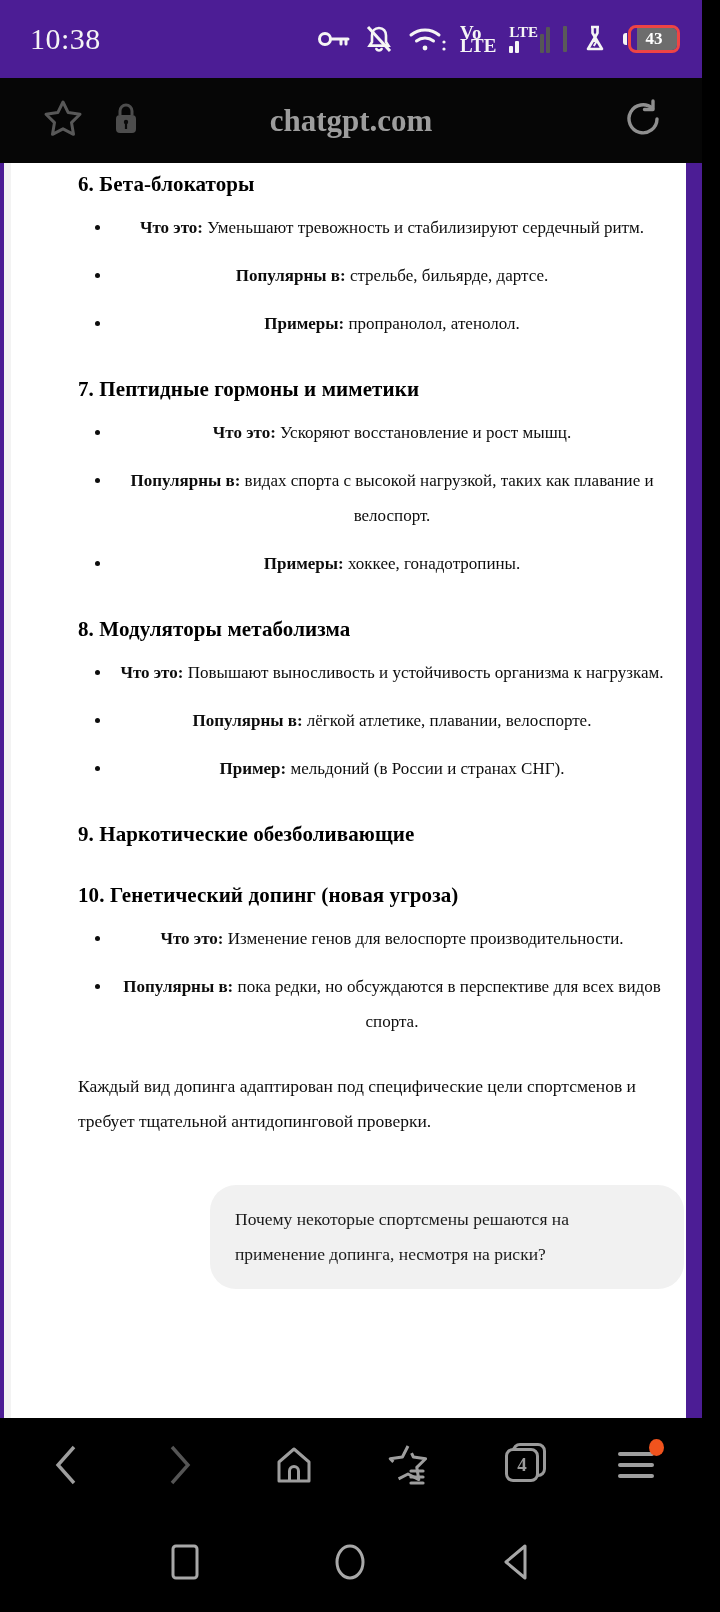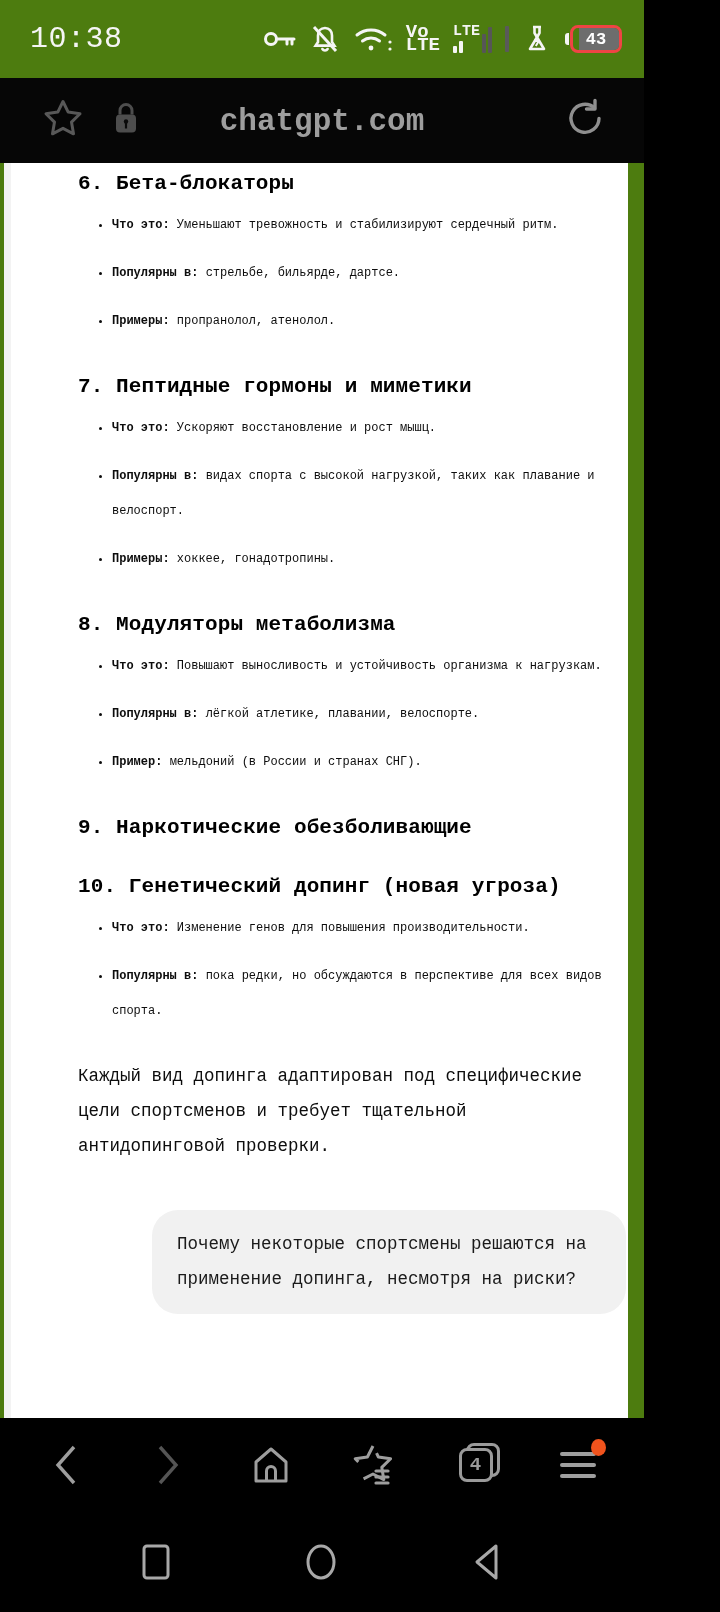--- a/index.html
+++ b/index.html
@@ -1,19 +1,19 @@
 <!DOCTYPE html>
 <html lang="ru"><head>
 <meta charset="utf-8">
 <style>
   * { margin:0; padding:0; box-sizing:border-box; }
   html,body { background:#000; }
   .screen {
-    position:relative; width:644px; height:1612px; background:#4d7c0f;
-    font-family:Liberation Mono, monospace; overflow:hidden;
+    position:relative; width:702px; height:1612px; background:#4c1d95;
+    font-family:Liberation Serif, serif; overflow:hidden;
     -webkit-font-smoothing:antialiased;
   }
   
   .status-bar {
     height:78px; display:flex; align-items:center;
     padding:0 22px 0 30px; color:#f5f5f5;
   }
   .status-time { font-size:30px; letter-spacing:.5px; }
   .status-icons { margin-left:auto; display:flex; align-items:center; gap:13px; }
   .status-icons svg { display:block; }
@@ -47,21 +47,21 @@
     border-left:7px solid #f3f3f3; overflow:hidden;
     color:#0d0d0d;
   }
   .a-col { padding:0 14px 0 67px; }
   .a-col h3, .reply h3 {
     font-size:21px; font-weight:700; color:#000;
     margin:36px 0 8px 0; letter-spacing:.1px;
   }
   .a-col h3:first-child { margin-top:9px; }
   .a-col ul, .reply ul { list-style:disc; margin:0; padding-left:34px; }
-  .a-col li, .reply li { font-size:12px; line-height:35px; margin:13px 0; }
+  .a-col li, .reply li { font-size:17px; line-height:35px; margin:13px 0;text-align:center; }
   .a-col li b, .reply li b { font-weight:700; }
   .closing { font-size:17.5px; line-height:35px; margin:30px 0 0 0; }
   .user-row { display:flex; justify-content:flex-end; padding:46px 2px 0 67px; }
   .bubble {
     background:#f1f1f1; border-radius:26px; padding:17px 25px;
     max-width:474px; font-size:17.5px; line-height:35px; color:#1a1a1a;
   }
   
   .browser-nav {
     height:94px; background:#000; display:flex; align-items:center;
@@ -209,21 +209,21 @@
 
   <li><b>Популярны в:</b> <span>лёгкой атлетике, плавании, велоспорте.</span></li>
 
   <li><b>Пример:</b> <span>мельдоний (в России и странах СНГ).</span></li>
 </ul>
 
   <h3>9. Наркотические обезболивающие</h3>
 
   <h3>10. Генетический допинг (новая угроза)</h3>
   <ul>
-  <li><b>Что это:</b> <span>Изменение генов для повышения производительности.</span></li>
+  <li><b>Что это:</b> <span>Изменение генов для велоспорте производительности.</span></li>
 
   <li><b>Популярны в:</b> <span>пока редки, но обсуждаются в перспективе для всех видов спорта.</span></li>
 </ul>
 </div>
       <p class="closing">Каждый вид допинга адаптирован под специфические цели спортсменов и требует тщательной антидопинговой проверки.</p>
     </div>
 
     <div class="user-row">
       <div class="bubble">Почему некоторые спортсмены решаются на применение допинга, несмотря на риски?</div>
     </div>

